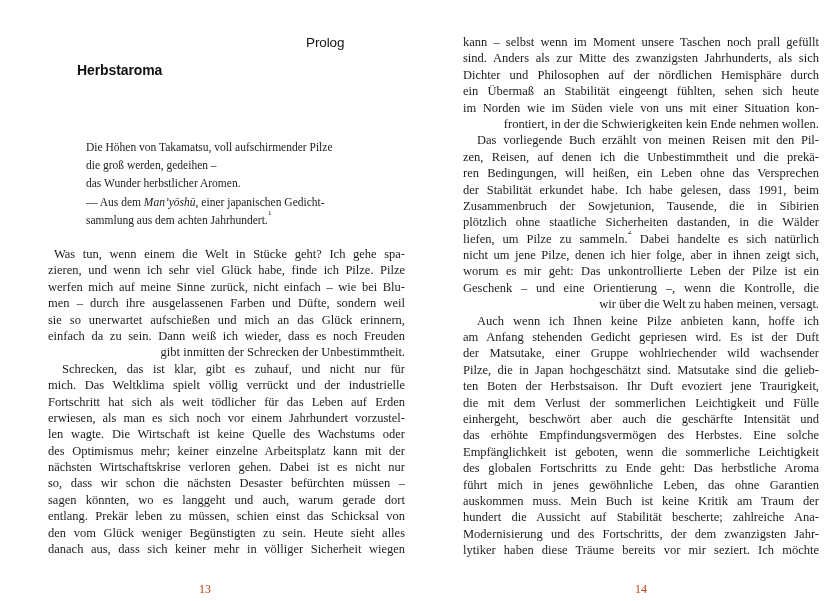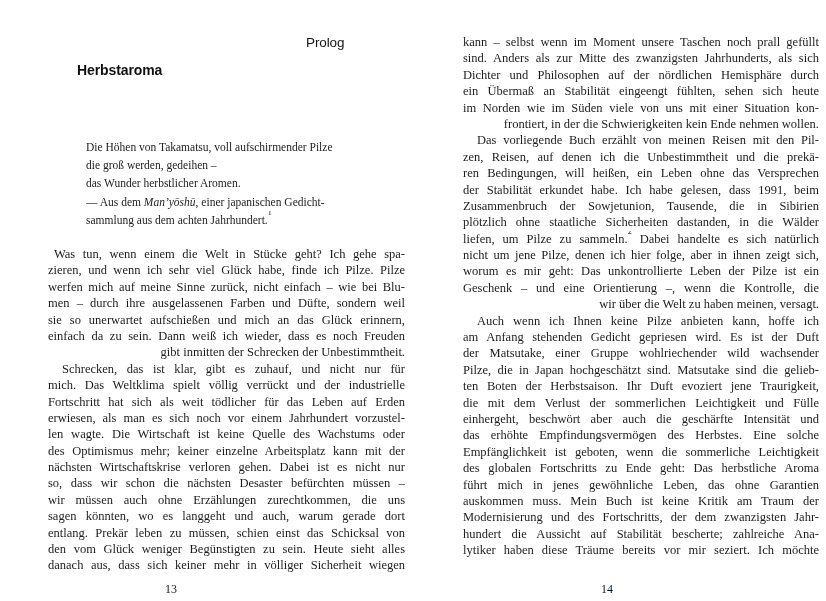--- a/index.html
+++ b/index.html
@@ -34,22 +34,22 @@
   .line{
     line-height:16.4px;height:16.4px;overflow:hidden;
     text-align:justify;text-align-last:justify;
   }
   .line.last{text-align:right;text-align-last:auto;}
   .line.ind{text-indent:14px;}
   .line.ind-sm{text-indent:6px;}
   i{font-style:italic;}
   sup{font-size:8px;line-height:0;position:relative;top:-3.5px;}
   .page-number{
-    position:absolute;top:582px;width:80px;
-    font-size:12px;color:#0f172a;
+    position:absolute;top:582px;width:80px;text-align:center;
+    font-size:12px;color:#c2410c;
   }
   #pn-left{left:117px;}
   #pn-right{left:138px;}
 </style>
 </head>
 <body>
 
 <div class="page" id="page-left">
   <div class="running-head">Prolog</div>
   <h1 class="chapter-title">Herbstaroma</h1>
@@ -69,21 +69,20 @@
       <div class="line"><span>einfach da zu sein. Dann weiß ich wieder, dass es noch Freuden</span></div>
       <div class="line last"><span>gibt inmitten der Schrecken der Unbestimmtheit.</span></div>
       <div class="line ind"><span>Schrecken, das ist klar, gibt es zuhauf, und nicht nur für</span></div>
       <div class="line"><span>mich. Das Weltklima spielt völlig verrückt und der industrielle</span></div>
       <div class="line"><span>Fortschritt hat sich als weit tödlicher für das Leben auf Erden</span></div>
       <div class="line"><span>erwiesen, als man es sich noch vor einem Jahrhundert vorzustel-</span></div>
       <div class="line"><span>len wagte. Die Wirtschaft ist keine Quelle des Wachstums oder</span></div>
       <div class="line"><span>des Optimismus mehr; keiner einzelne Arbeitsplatz kann mit der</span></div>
       <div class="line"><span>nächsten Wirtschaftskrise verloren gehen. Dabei ist es nicht nur</span></div>
       <div class="line"><span>so, dass wir schon die nächsten Desaster befürchten müssen –</span></div>
-      <div class="line"><span>wir müssen auch ohne Erzählungen zurechtkommen, die uns</span></div>
       <div class="line"><span>sagen könnten, wo es langgeht und auch, warum gerade dort</span></div>
       <div class="line"><span>entlang. Prekär leben zu müssen, schien einst das Schicksal von</span></div>
       <div class="line"><span>den vom Glück weniger Begünstigten zu sein. Heute sieht alles</span></div>
       <div class="line"><span>danach aus, dass sich keiner mehr in völliger Sicherheit wiegen</span></div>
     </div>
   <div class="page-number" id="pn-left">13</div>
 </div>
 
 <div class="page" id="page-right">
   <div class="body-text" id="body-right">
@@ -109,18 +108,18 @@
       <div class="line"><span>der Matsutake, einer Gruppe wohlriechender wild wachsender</span></div>
       <div class="line"><span>Pilze, die in Japan hochgeschätzt sind. Matsutake sind die gelieb-</span></div>
       <div class="line"><span>ten Boten der Herbstsaison. Ihr Duft evoziert jene Traurigkeit,</span></div>
       <div class="line"><span>die mit dem Verlust der sommerlichen Leichtigkeit und Fülle</span></div>
       <div class="line"><span>einhergeht, beschwört aber auch die geschärfte Intensität und</span></div>
       <div class="line"><span>das erhöhte Empfindungsvermögen des Herbstes. Eine solche</span></div>
       <div class="line"><span>Empfänglichkeit ist geboten, wenn die sommerliche Leichtigkeit</span></div>
       <div class="line"><span>des globalen Fortschritts zu Ende geht: Das herbstliche Aroma</span></div>
       <div class="line"><span>führt mich in jenes gewöhnliche Leben, das ohne Garantien</span></div>
       <div class="line"><span>auskommen muss. Mein Buch ist keine Kritik am Traum der</span></div>
+      <div class="line"><span>hundert die Aussicht auf Stabilität bescherte; zahlreiche Ana-</span></div>
       <div class="line"><span>Modernisierung und des Fortschritts, der dem zwanzigsten Jahr-</span></div>
-      <div class="line"><span>hundert die Aussicht auf Stabilität bescherte; zahlreiche Ana-</span></div>
       <div class="line"><span>lytiker haben diese Träume bereits vor mir seziert. Ich möchte</span></div>
     </div>
   <div class="page-number" id="pn-right">14</div>
 </div>
 
 </body></html>

